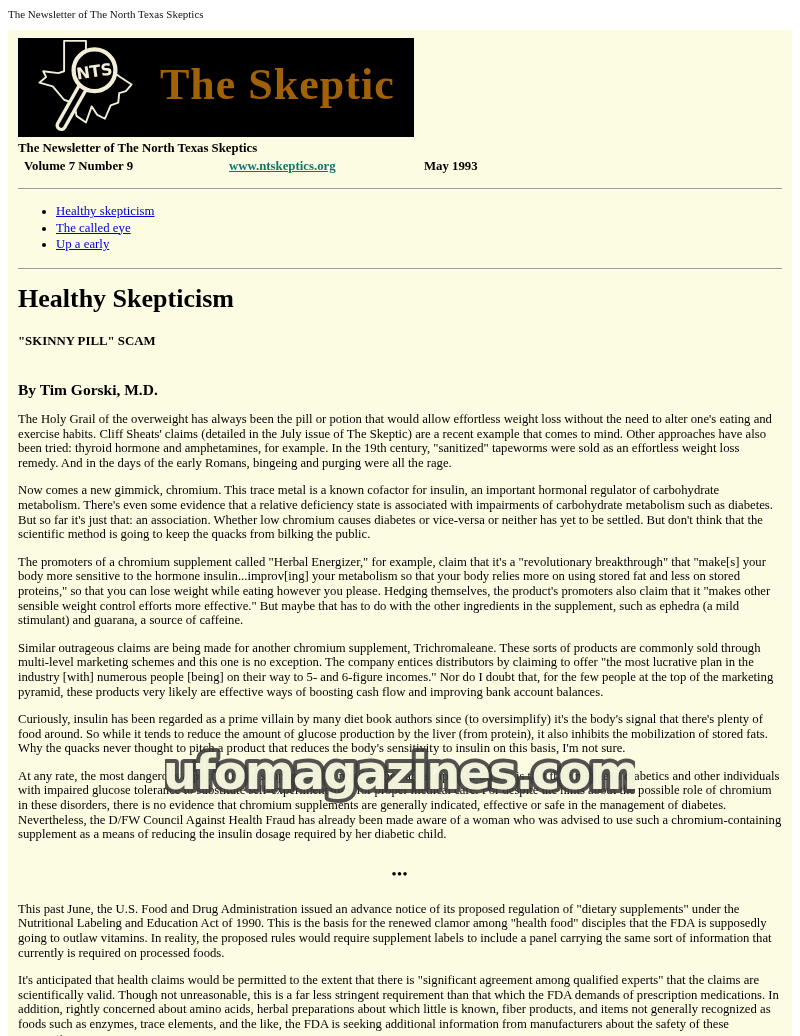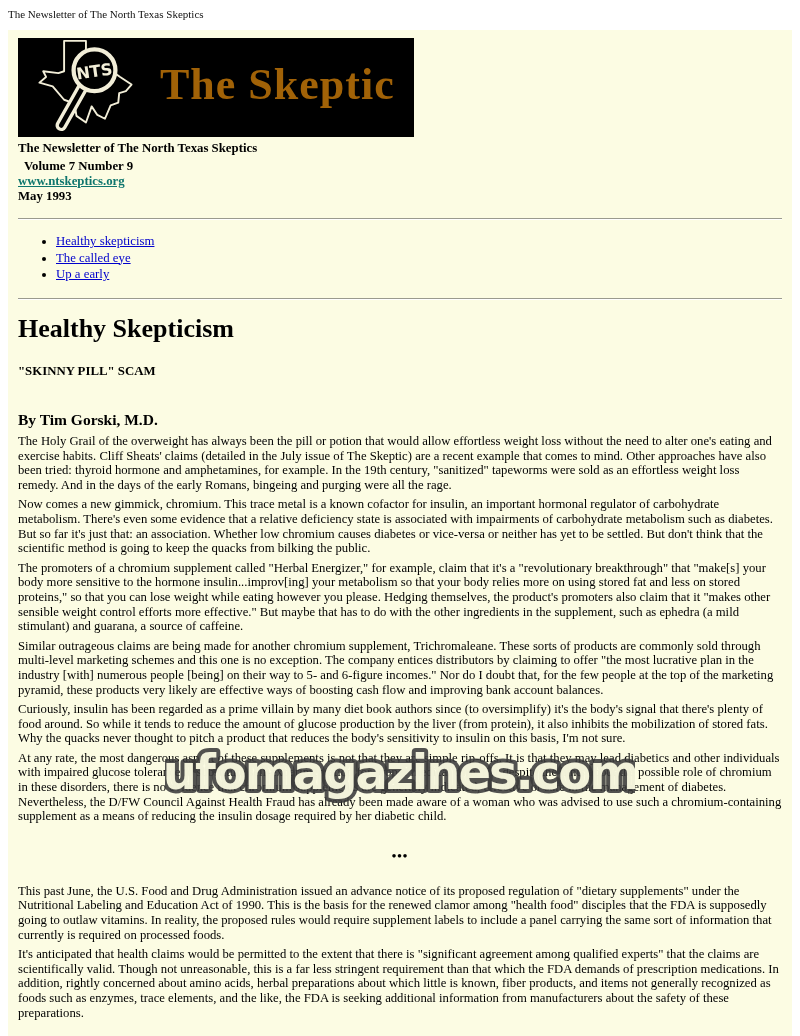--- a/index.html
+++ b/index.html
@@ -45,21 +45,20 @@
   .mast-subtitle {
     font-weight: bold;
     font-size: 12.8px;
     margin-top: 4px;
   }
   .mast-row {
     display: flex;
     font-weight: bold;
     font-size: 12.8px;
     margin-top: 3px;
-    flex-direction: column;
   }
   .mast-volume { margin-left: 6px; width: 205px; }
   .mast-site   { width: 195px; }
   .mast-site a { color: #0f766e; font-weight: bold; }
   hr.rule {
     border: 0;
     border-top: 1px solid #9a9a8e;
     border-bottom: 1px solid #ffffff;
     margin: 14px 0;
   }
@@ -86,21 +85,21 @@
     margin-top: 20px;
   }
   .article-byline {
     font-size: 15.5px;
     font-weight: bold;
     margin-top: 32px;
   }
   .article p {
     font-size: 12.7px;
     line-height: 14.6px;
-    margin: 5px 0;
+    margin: 13px 0;
     text-align: left;
   }
   .separator {
     text-align: center;
     font-weight: bold;
     font-size: 13px;
     letter-spacing: 1px;
     margin: 24px 0 20px 0;
   }
   .watermark {

